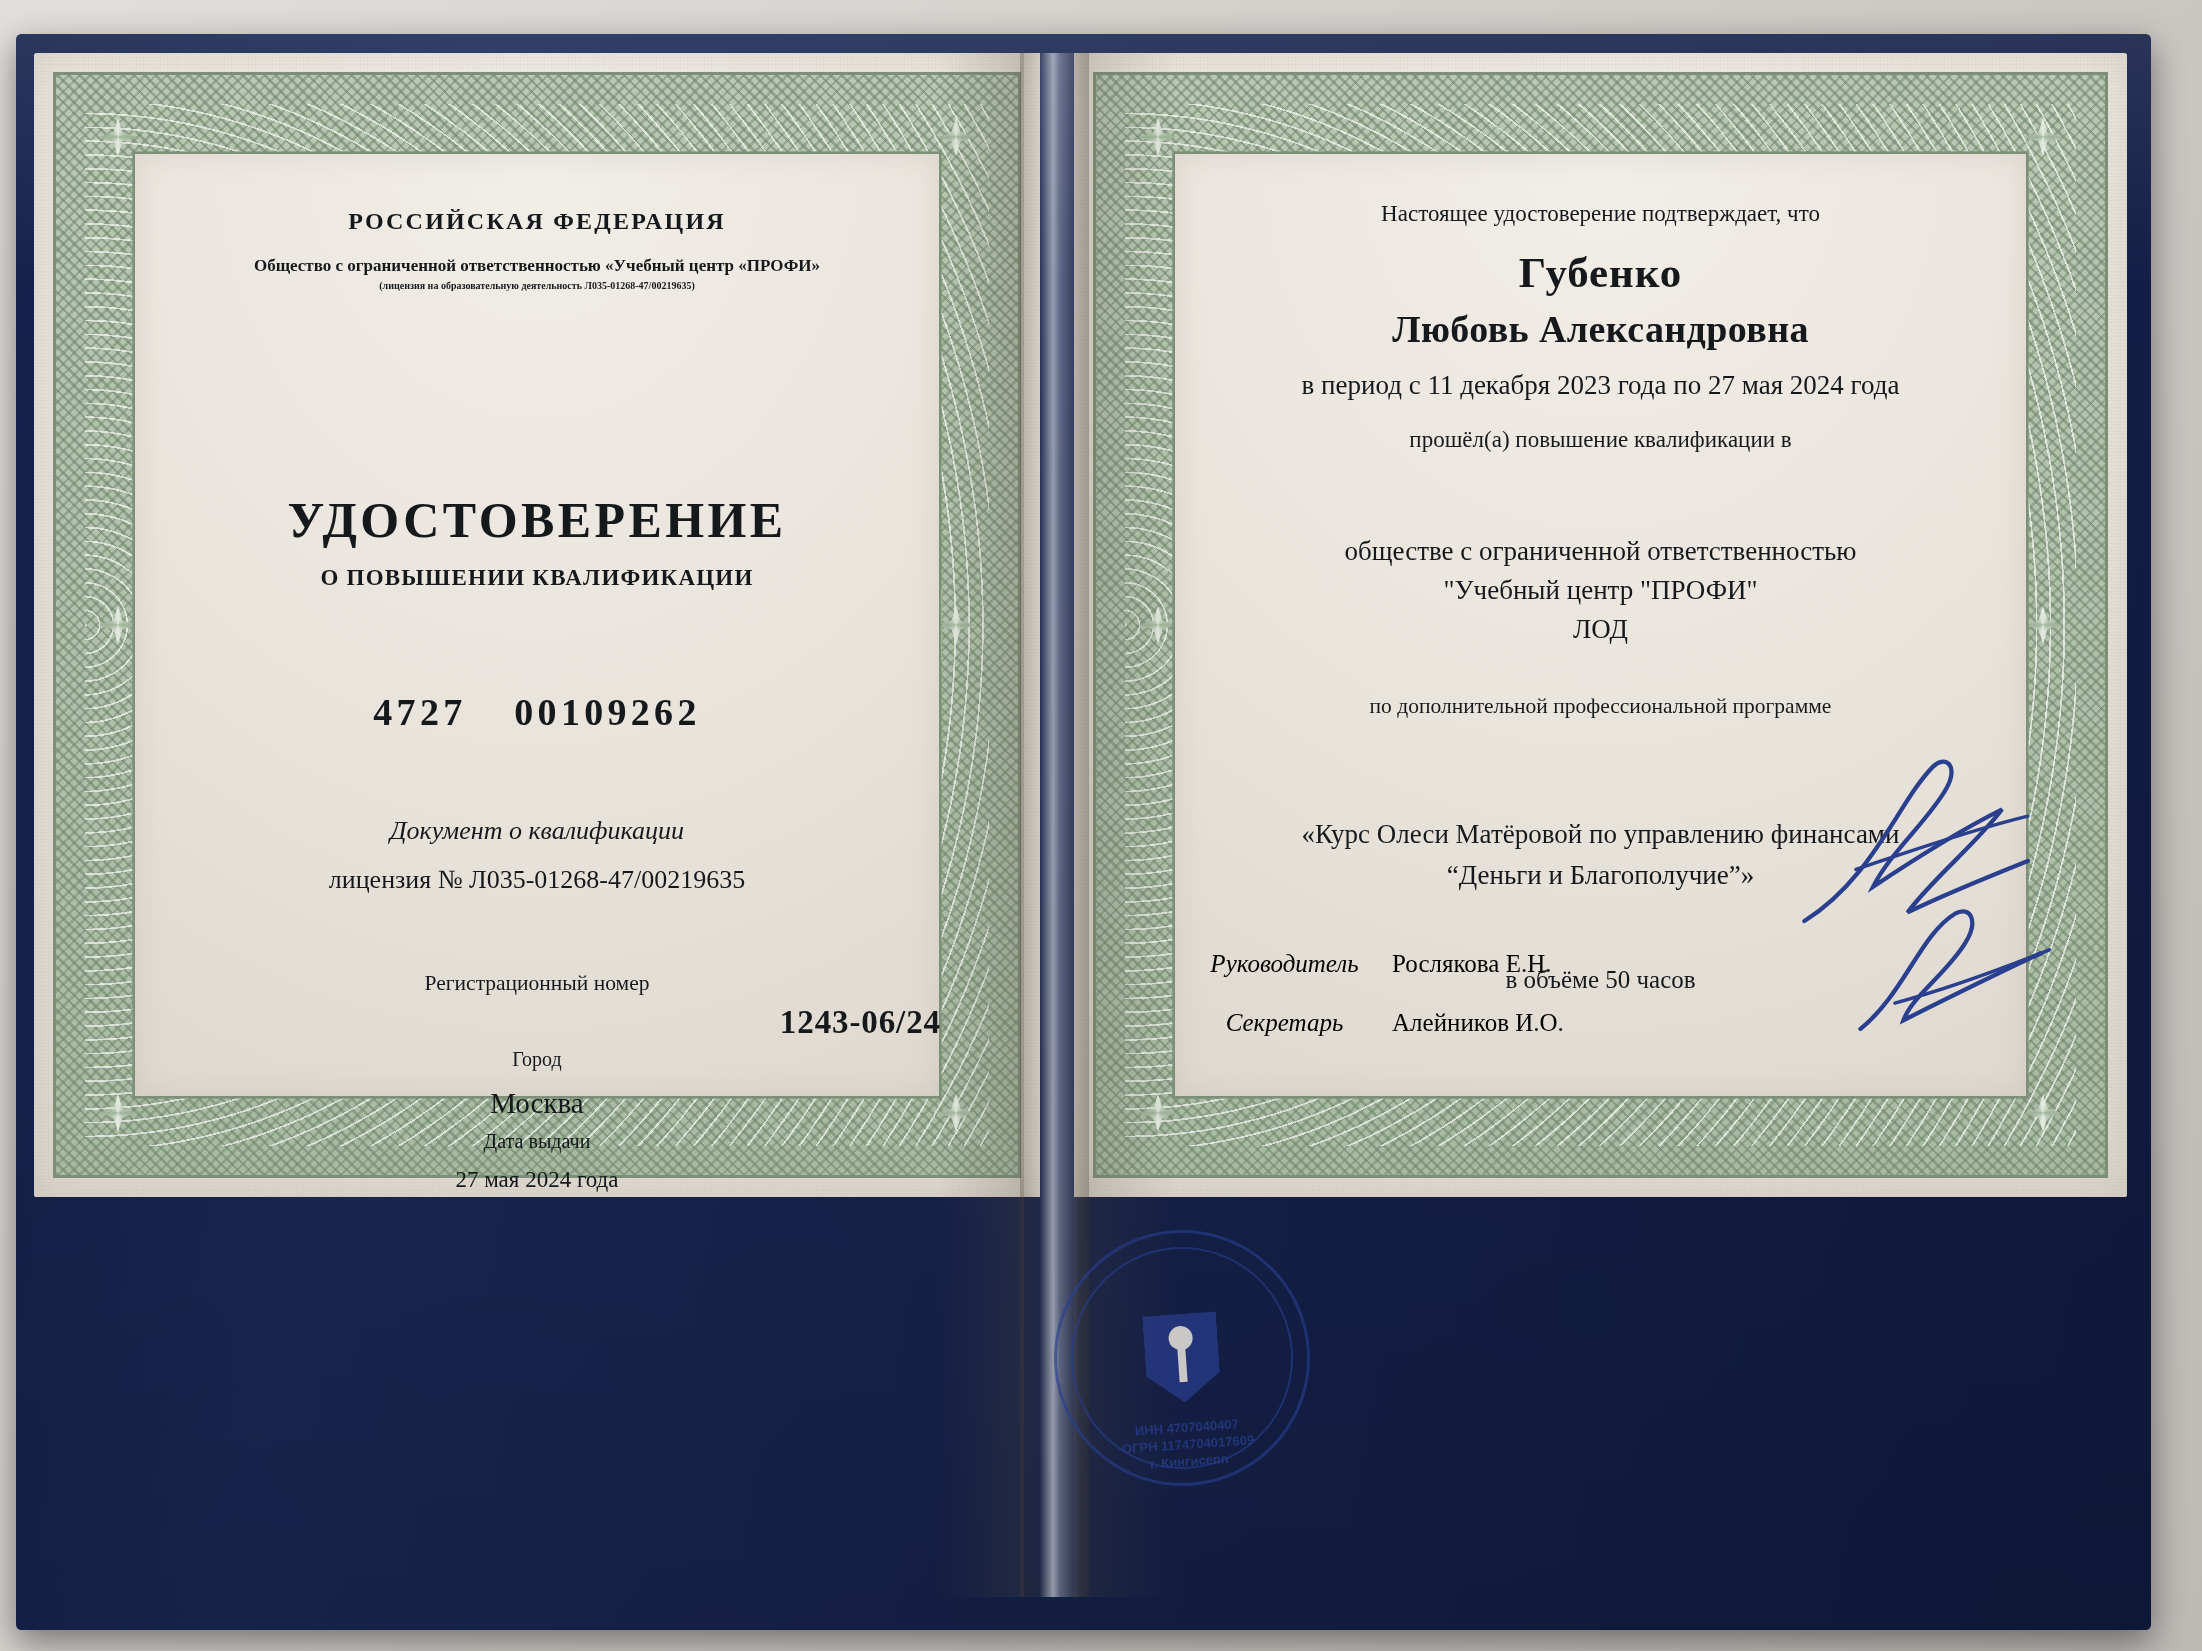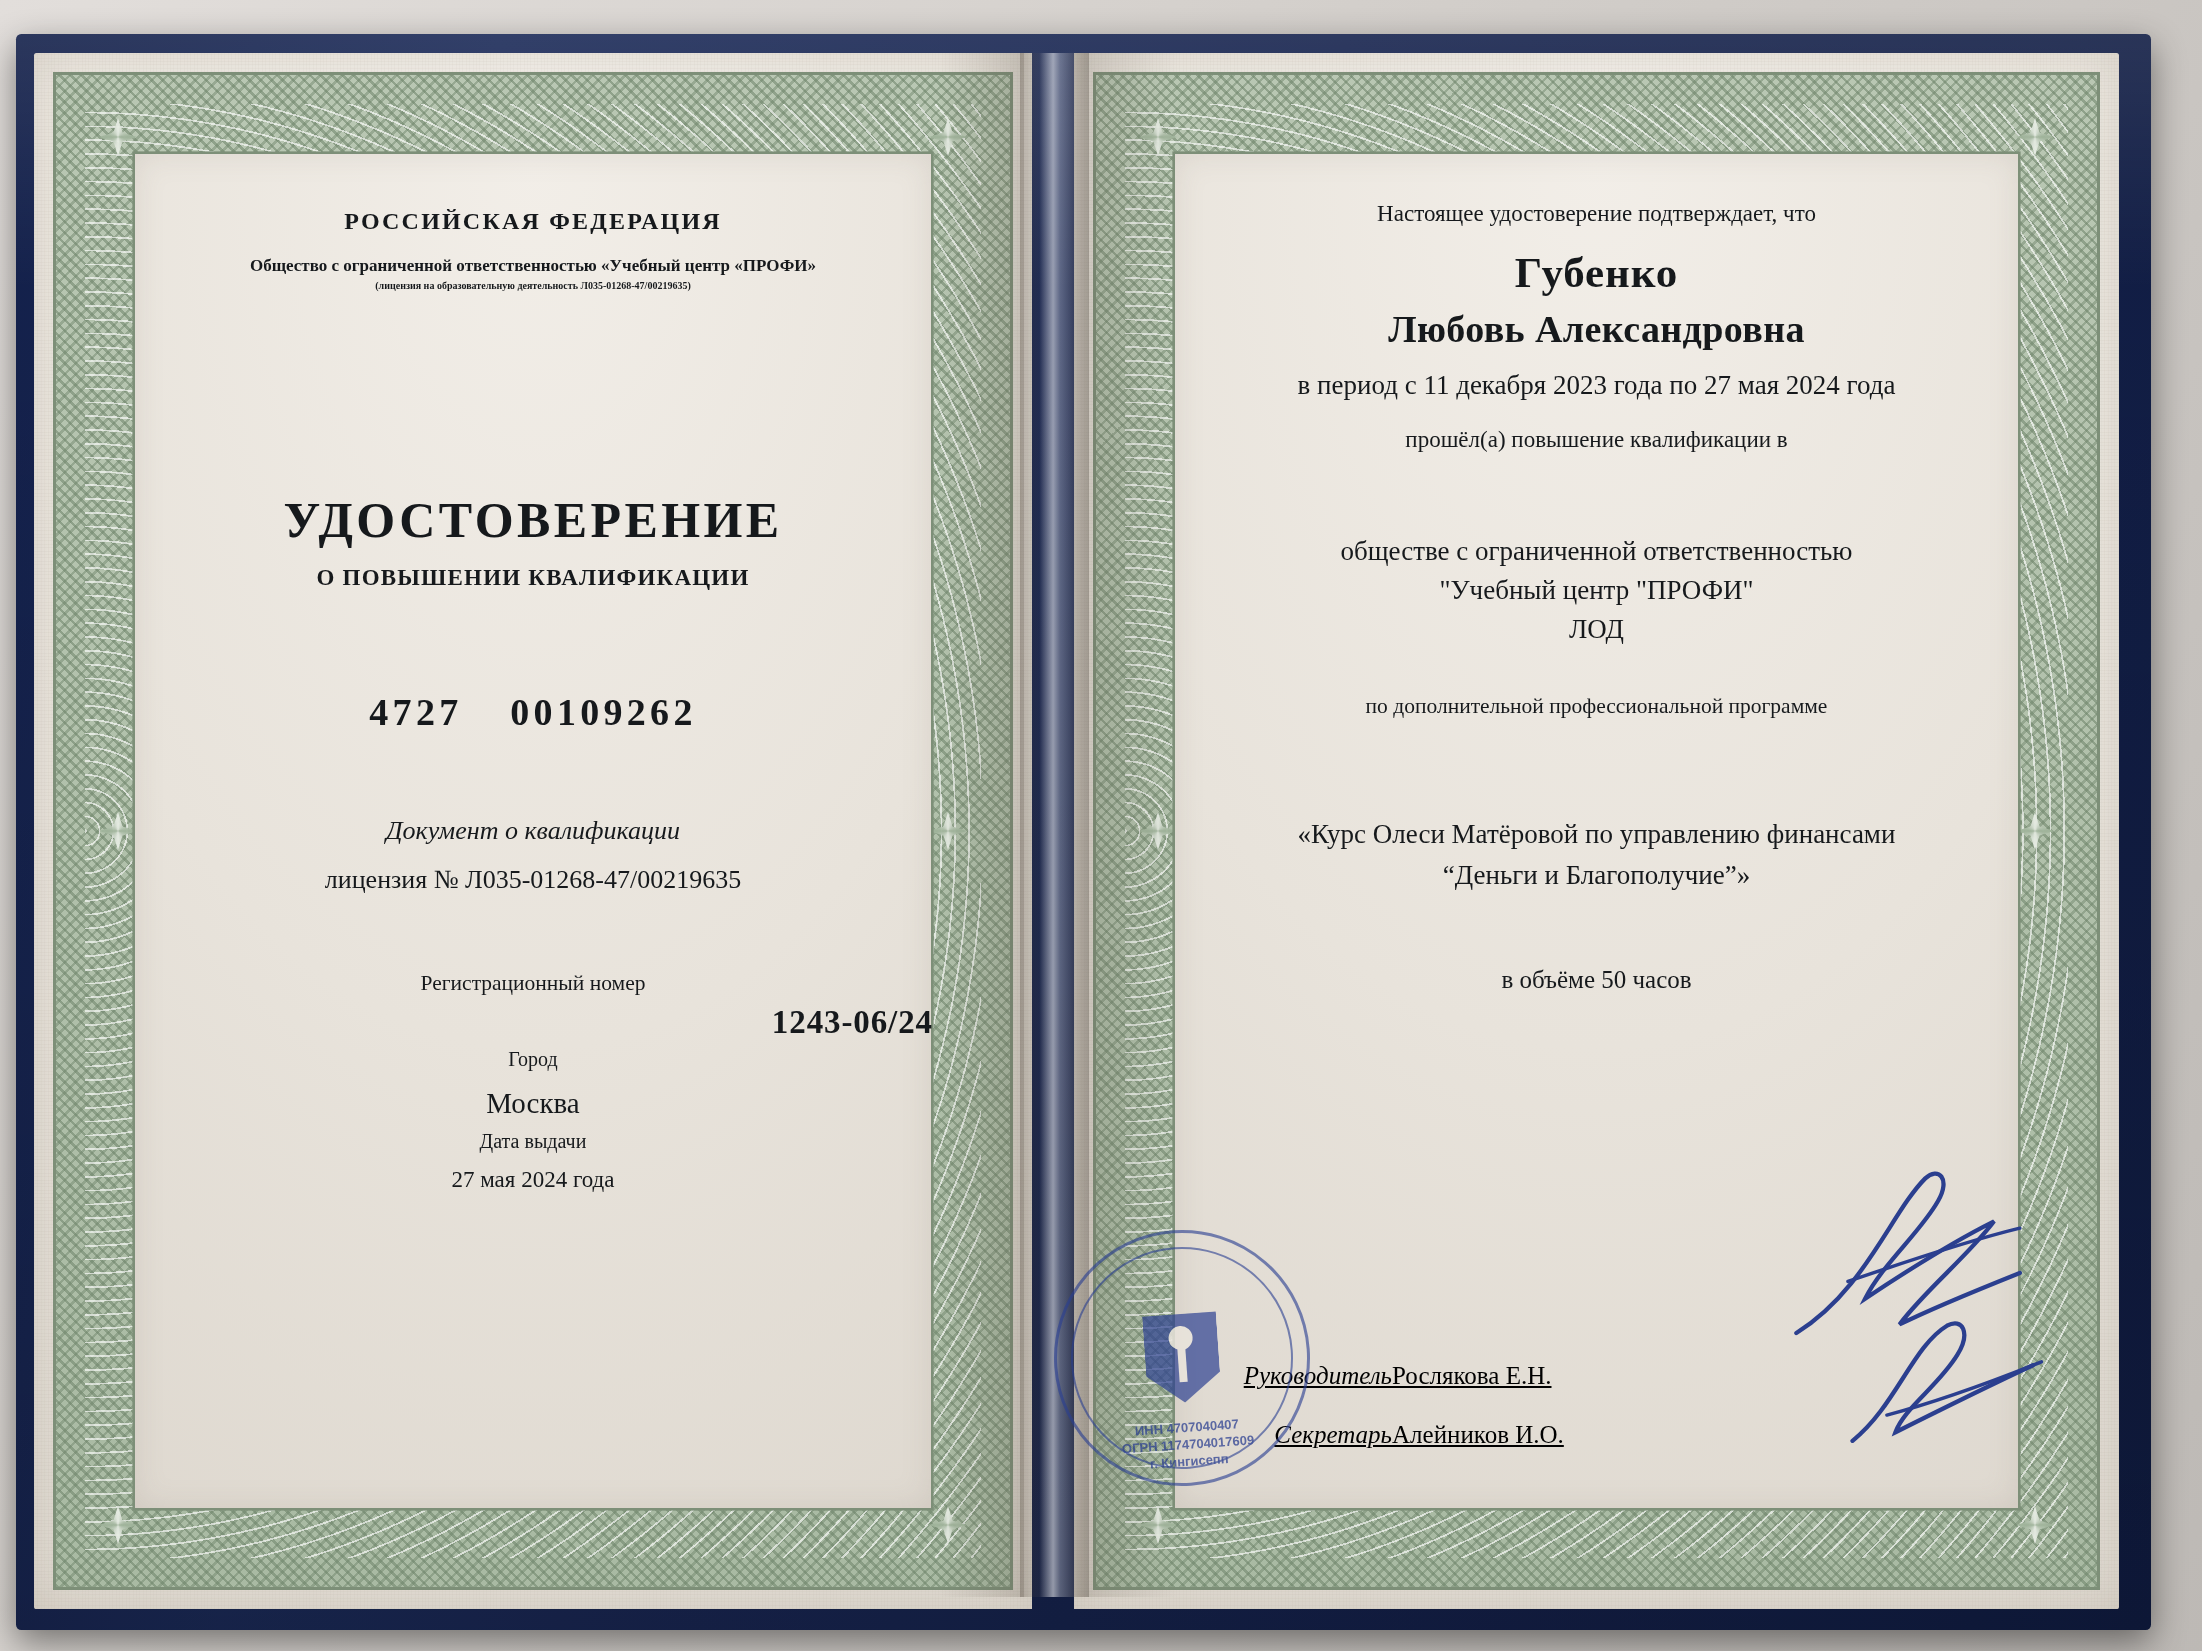--- a/index.html
+++ b/index.html
@@ -19,24 +19,25 @@
     border-radius:5.2px;
     box-shadow:0 12px 34px rgba(0,0,0,.45);
   }
   .cover-sheen{
     position:absolute;inset:0;border-radius:5.2px;
     background:linear-gradient(180deg,rgba(255,255,255,.10),rgba(255,255,255,0) 16%,rgba(0,0,0,.18) 100%);
     pointer-events:none;
   }
   
   .page{
-    position:absolute;top:53px;height:1556px;
+    position:absolute;top:53px;height:1144px;
     background:
       radial-gradient(120% 120% at 50% 0%,#f3efe9 0%,#e9e4dc 55%,#ded8cf 100%);
     box-shadow:inset 0 0 52px rgba(120,110,95,.18);
+    padding-left:8px;
   }
   .page-left{left:34px;width:998px;border-radius:2.6px 0 0 2.6px;}
   .page-right{left:1074px;width:1045px;border-radius:0 2.6px 2.6px 0;}
   
   .fiber{
     position:absolute;inset:0;pointer-events:none;opacity:.55;
     background-image:
       repeating-linear-gradient(0deg,rgba(150,140,125,.10) 0 0.9px,rgba(0,0,0,0) 0.9px 3.4px),
       repeating-linear-gradient(90deg,rgba(150,140,125,.09) 0 0.9px,rgba(0,0,0,0) 0.9px 3.4px);
   }
@@ -108,21 +109,21 @@
   .confirm{font-size:23px;margin-top:45px;}
   .surname{font-size:43px;font-weight:700;margin-top:20.6px;letter-spacing:0.9px;}
   .fullname{font-size:38px;font-weight:700;margin-top:10.3px;letter-spacing:0.4px;}
   .period{font-size:27px;margin-top:19px;}
   .passed{font-size:23px;margin-top:26px;}
   .org2{font-size:27px;margin-top:79px;line-height:1.45;}
   .prog-label{font-size:21.5px;margin-top:45px;}
   .course{font-size:27px;margin-top:95px;line-height:1.5;}
   .hours{font-size:25px;margin-top:71px;}
 
-  .signblock{position:absolute;left:103px;right:68px;bottom:129px;text-align:right;text-decoration:underline;}
+  .signblock{position:absolute;left:103px;right:68px;bottom:129px;text-align:center;}
   .sign-row{display:flex;align-items:baseline;margin-bottom:31px;}
   .sign-role{font-size:25px;font-style:italic;width:215px;}
   .sign-name{font-size:25px;}
 
   
   .stamp{
     position:absolute;left:1054px;top:1230px;width:250px;height:250px;
     border-radius:50%;
     border:3.4px solid rgba(42,62,145,.72);
     box-shadow:0 0 0 7.7px rgba(255,255,255,0), inset 0 0 0 8.6px rgba(255,255,255,0);

